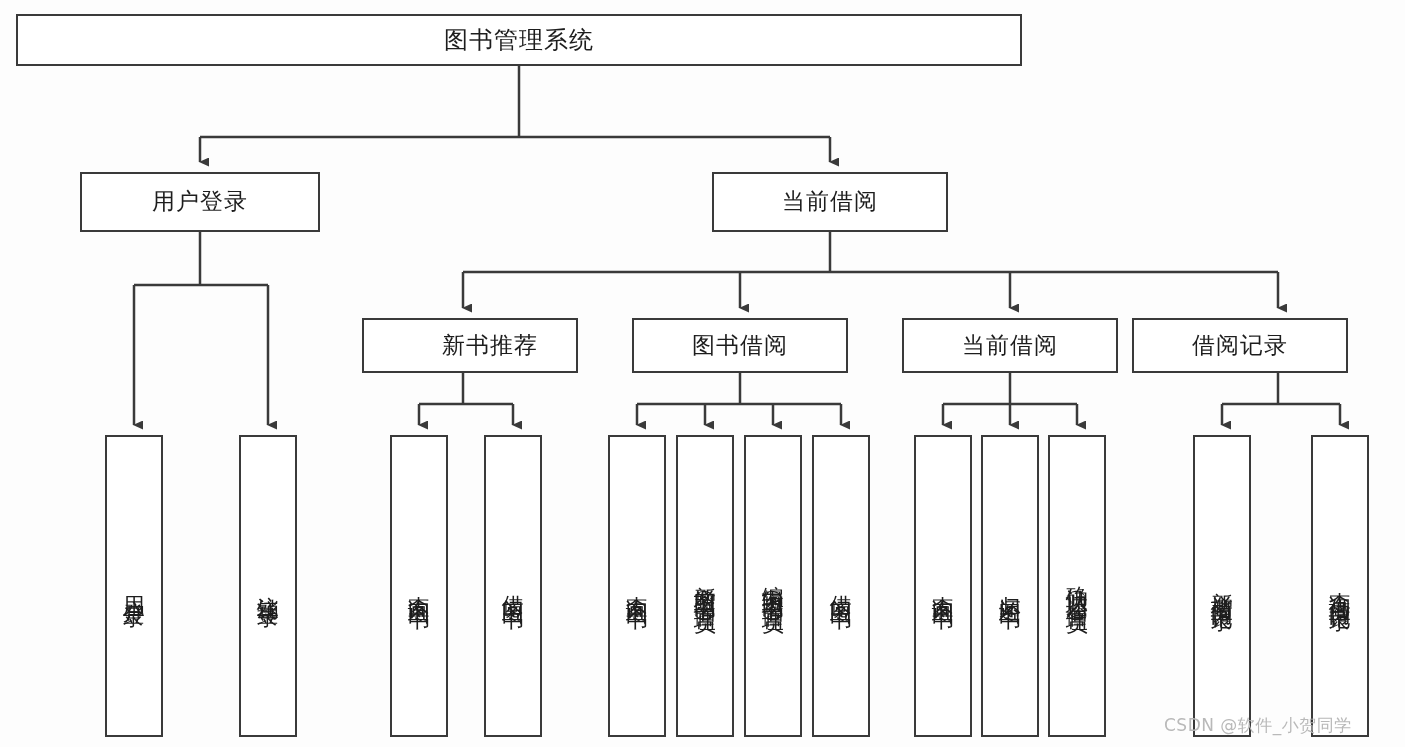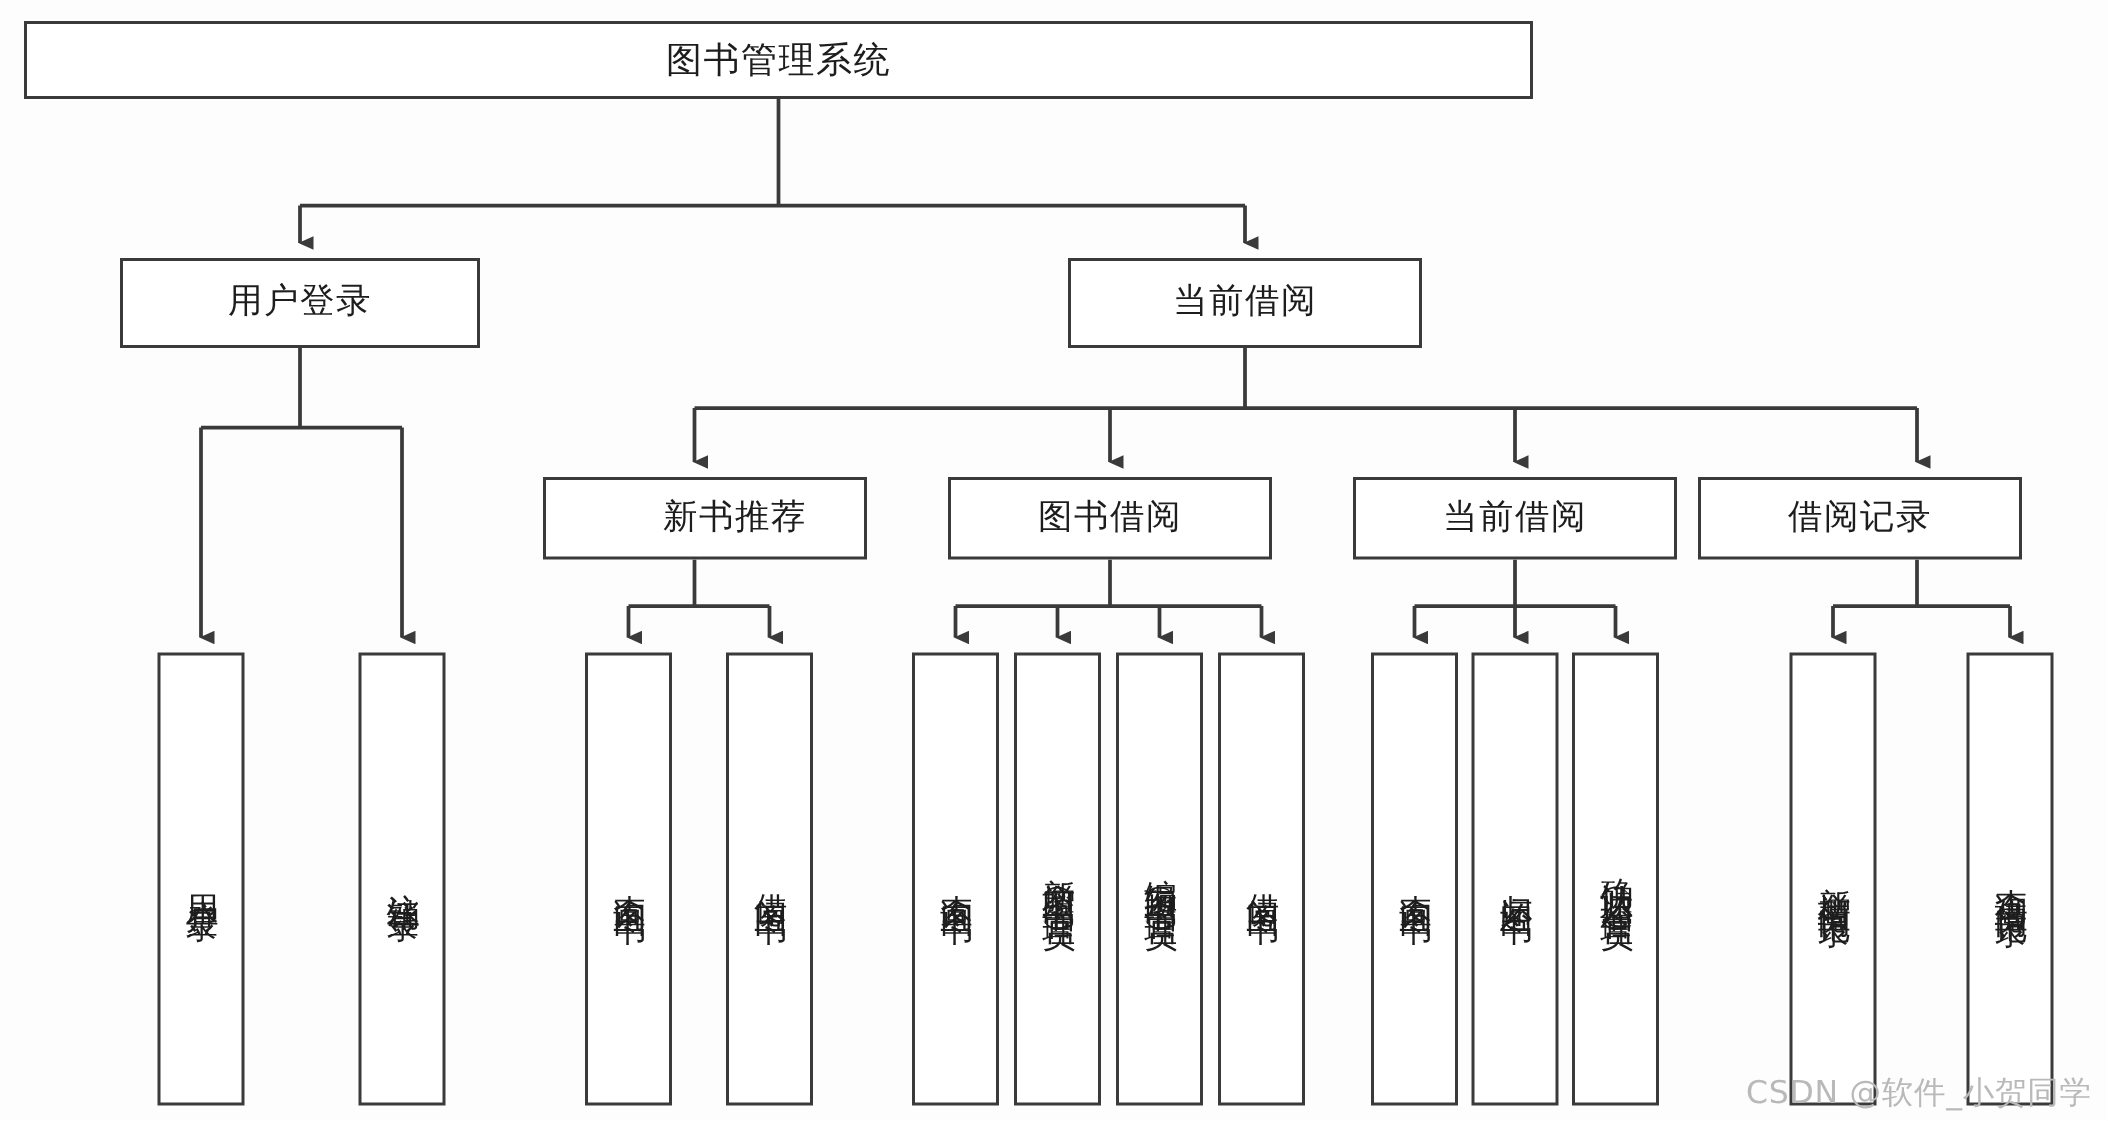--- a/index.html
+++ b/index.html
@@ -52,21 +52,21 @@
     line-height: 1.25;
     padding: 6px 0;
     align-items: center;
     justify-content: center;
     white-space: nowrap;
   }
   #watermark {
     position: absolute;
     left: 1164px;
     top: 714px;
-    font-size: 21px;
+    font-size: 17px;
     color: #b9b9b9;
     white-space: nowrap;
     letter-spacing: 0.5px;
   }
 </style>
 </head>
 <body>
 
 <div id="diagram-root">
 

